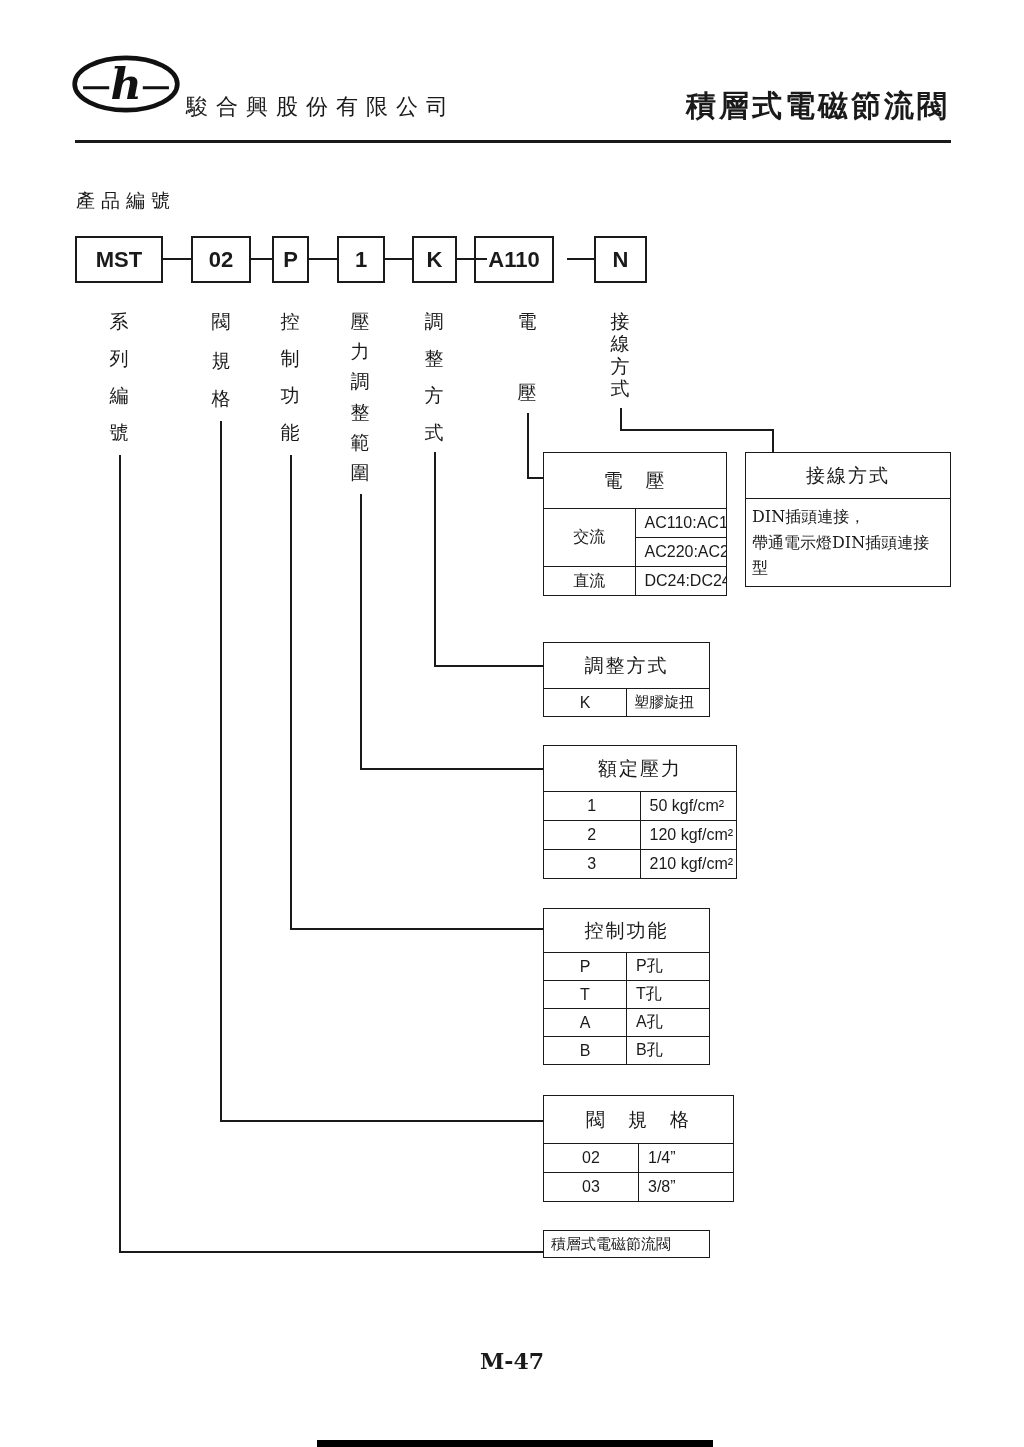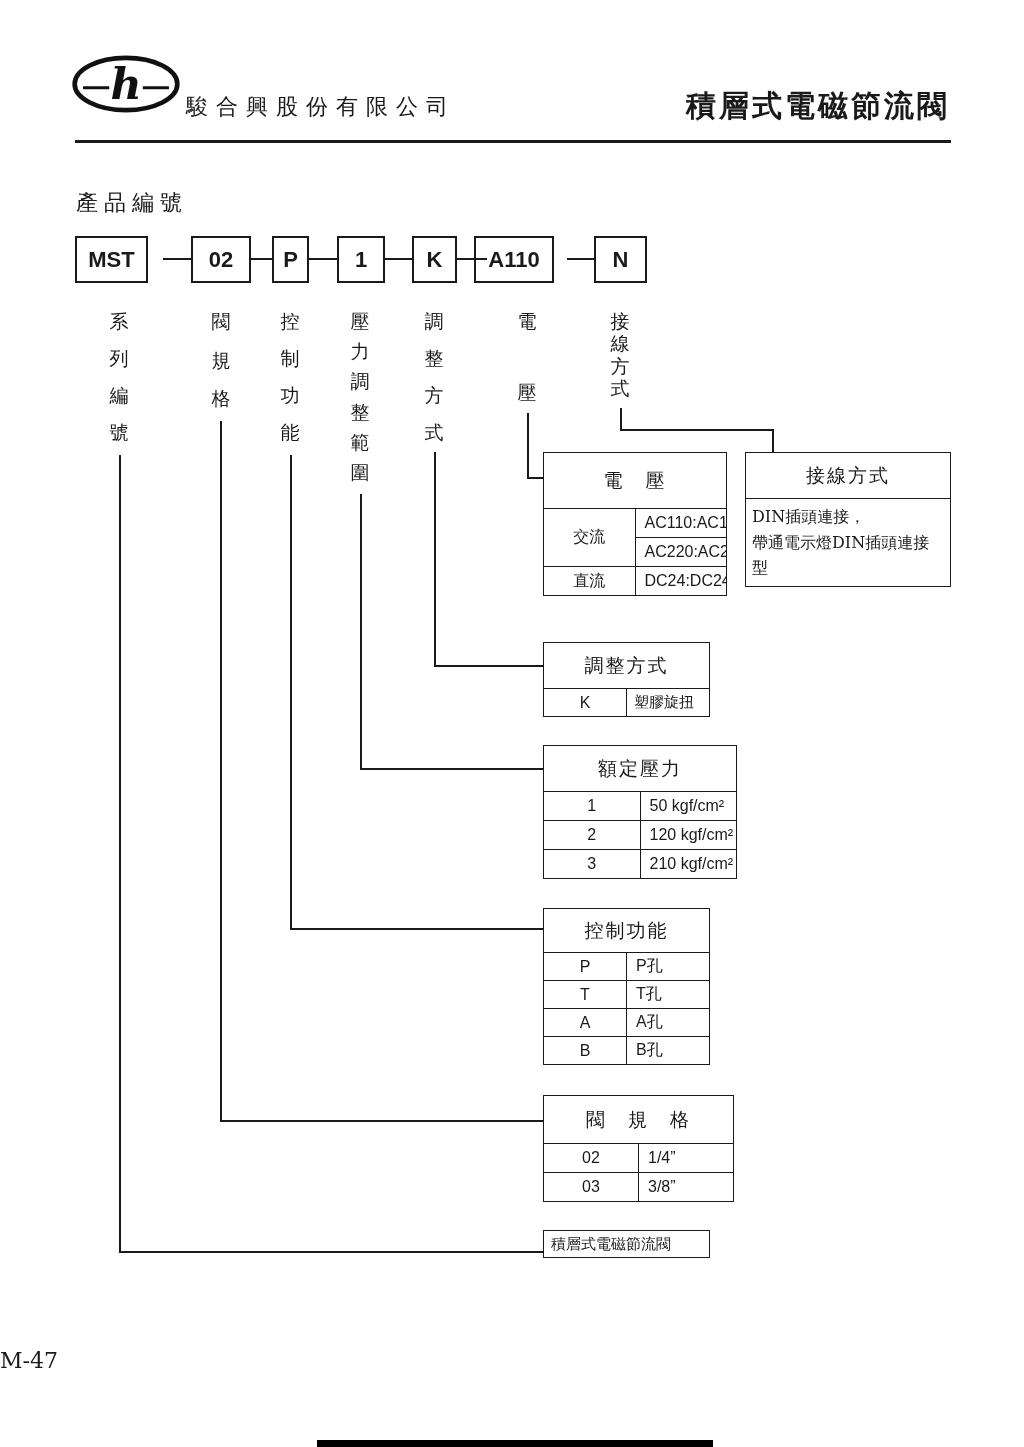--- a/index.html
+++ b/index.html
@@ -10,21 +10,21 @@
     font-family:"DejaVu Serif","Liberation Serif",serif;
   }
   .line { position:absolute; background:#1a1a1a; }
 
   
   .logo { position:absolute; left:70px; top:52px; width:112px; height:64px; }
   .company-name { position:absolute; left:186px; top:92px; font-size:22px; letter-spacing:8px; }
   .doc-title { position:absolute; right:74px; top:86px; font-size:30px; font-weight:bold; letter-spacing:3px; }
   .header-rule { position:absolute; left:75px; top:140px; width:876px; height:3px; background:#1a1a1a; }
 
-  .section-title { position:absolute; left:76px; top:188px; font-size:22px; letter-spacing:6px; }
+  .section-title { position:absolute; left:76px; top:188px; font-size:19px; letter-spacing:6px; }
 
   .code-box {
     position:absolute; top:236px; height:47px; border:2px solid #1a1a1a;
     display:flex; align-items:center; justify-content:center;
     font-family:"Liberation Sans","DejaVu Sans",sans-serif; font-weight:bold; font-size:22px;
   }
   .vlabel {
     position:absolute; top:312px; width:24px;
     display:flex; flex-direction:column; justify-content:space-between; align-items:center;
     font-size:19px; line-height:1;
@@ -32,40 +32,40 @@
 
   table.dtable { position:absolute; border-collapse:collapse; table-layout:fixed; background:#fff; }
   table.dtable td { border:1.5px solid #1a1a1a; overflow:hidden; }
   td.thead { text-align:center; font-size:19px; letter-spacing:2px; font-family:"DejaVu Serif","Liberation Serif",serif; }
   td.tkey  { text-align:center; font-size:16px; font-family:"DejaVu Serif","Liberation Serif",serif; }
   td.tcode { text-align:center; font-size:16px; font-family:"Liberation Sans","DejaVu Sans",sans-serif; }
   td.tval  { text-align:left; padding-left:9px; font-size:16px; font-family:"Liberation Sans","DejaVu Sans",sans-serif; }
   td.tser  { text-align:left; padding-left:7px; font-size:15px; font-family:"DejaVu Serif","Liberation Serif",serif; }
   td.twiring { text-align:left; padding:5px 6px; font-size:16px; line-height:1.6; font-family:"DejaVu Serif","Liberation Serif",serif; }
 
-  .page-number { position:absolute; left:0; top:1348px; width:1024px; font-size:22px; }
+  .page-number { position:absolute; left:0; top:1348px; width:1024px; text-align:center; font-size:22px;font-weight:bold; }
   .bottom-bar { position:absolute; left:317px; top:1440px; width:396px; height:7px; background:#000; }
 </style>
 </head>
 <body>
 
 <div class="page">
 
   <svg class="logo" viewBox="0 0 120 66">
     <ellipse cx="60" cy="33" rx="55" ry="28" fill="none" stroke="#111" stroke-width="5"></ellipse>
     <path d="M14 37 H42 M78 37 H106" stroke="#111" stroke-width="3" fill="none"></path>
     <text x="60" y="49" text-anchor="middle" font-size="46" font-style="italic" font-weight="bold" font-family="DejaVu Serif, serif" fill="#111">h</text>
   </svg>
   <div class="company-name">駿合興股份有限公司</div>
   <div class="doc-title">積層式電磁節流閥</div>
   <div class="header-rule"></div>
 
   <div class="section-title">產品編號</div>
 
-  <div class="code-box" style="left:75px;width:73px">MST</div>
+  <div class="code-box" style="left:75px;width:88px">MST</div>
   <div class="code-box" style="left:191px;width:60px">02</div>
   <div class="code-box" style="left:272px;width:37px">P</div>
   <div class="code-box" style="left:337px;width:48px">1</div>
   <div class="code-box" style="left:412px;width:45px">K</div>
   <div class="code-box" style="left:474px;width:80px">A110</div>
   <div class="code-box" style="left:594px;width:53px">N</div>
 
   <div class="line" style="left:163px;top:258px;width:28px;height:2px"></div>
   <div class="line" style="left:251px;top:258px;width:21px;height:2px"></div>
   <div class="line" style="left:309px;top:258px;width:28px;height:2px"></div>

